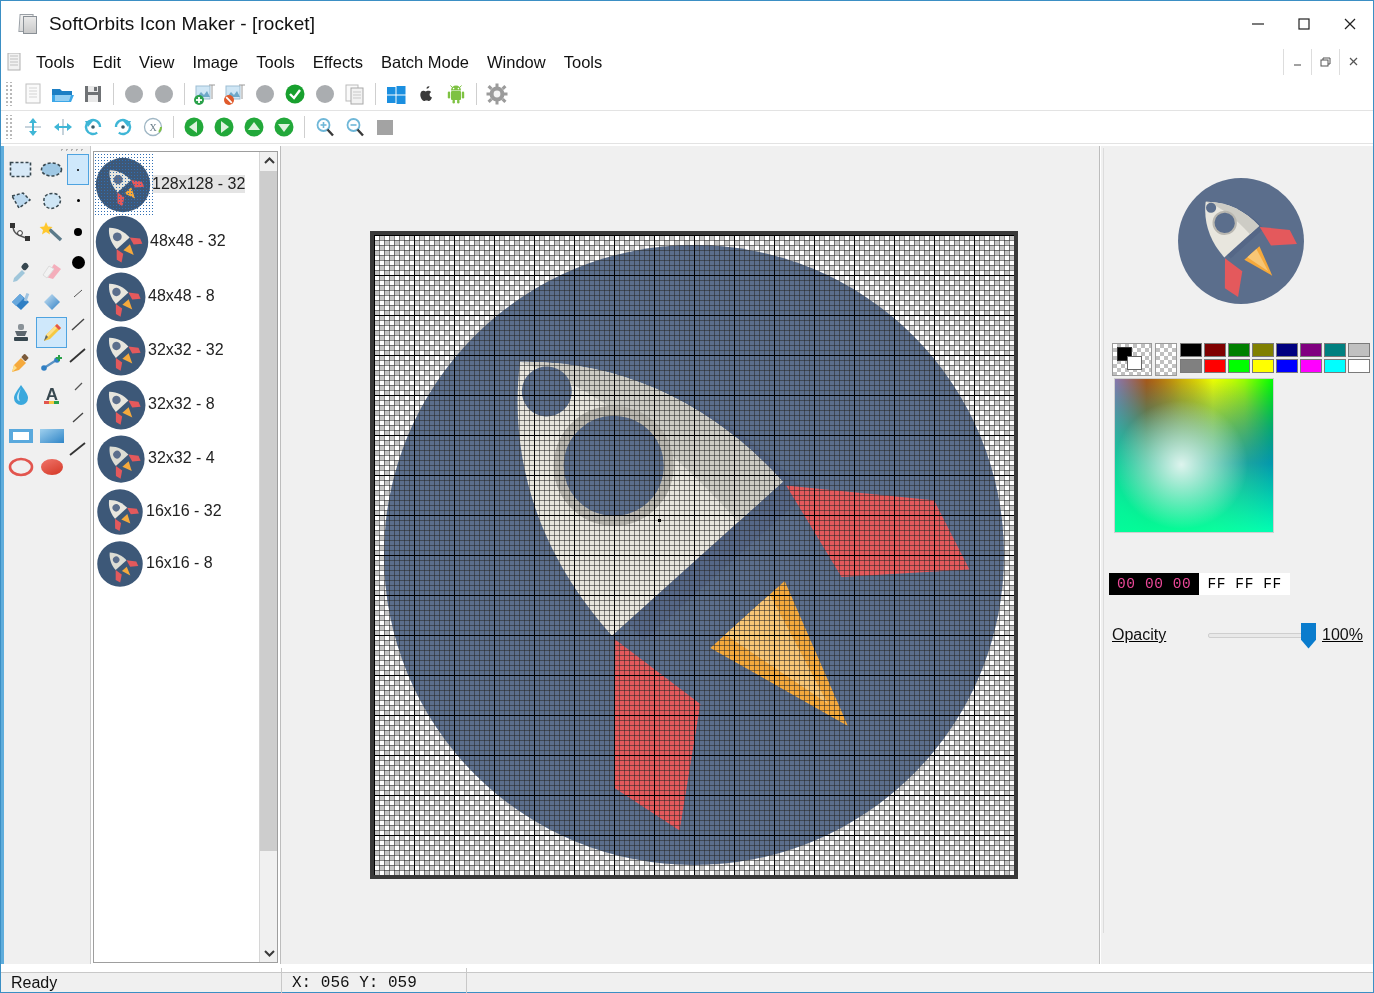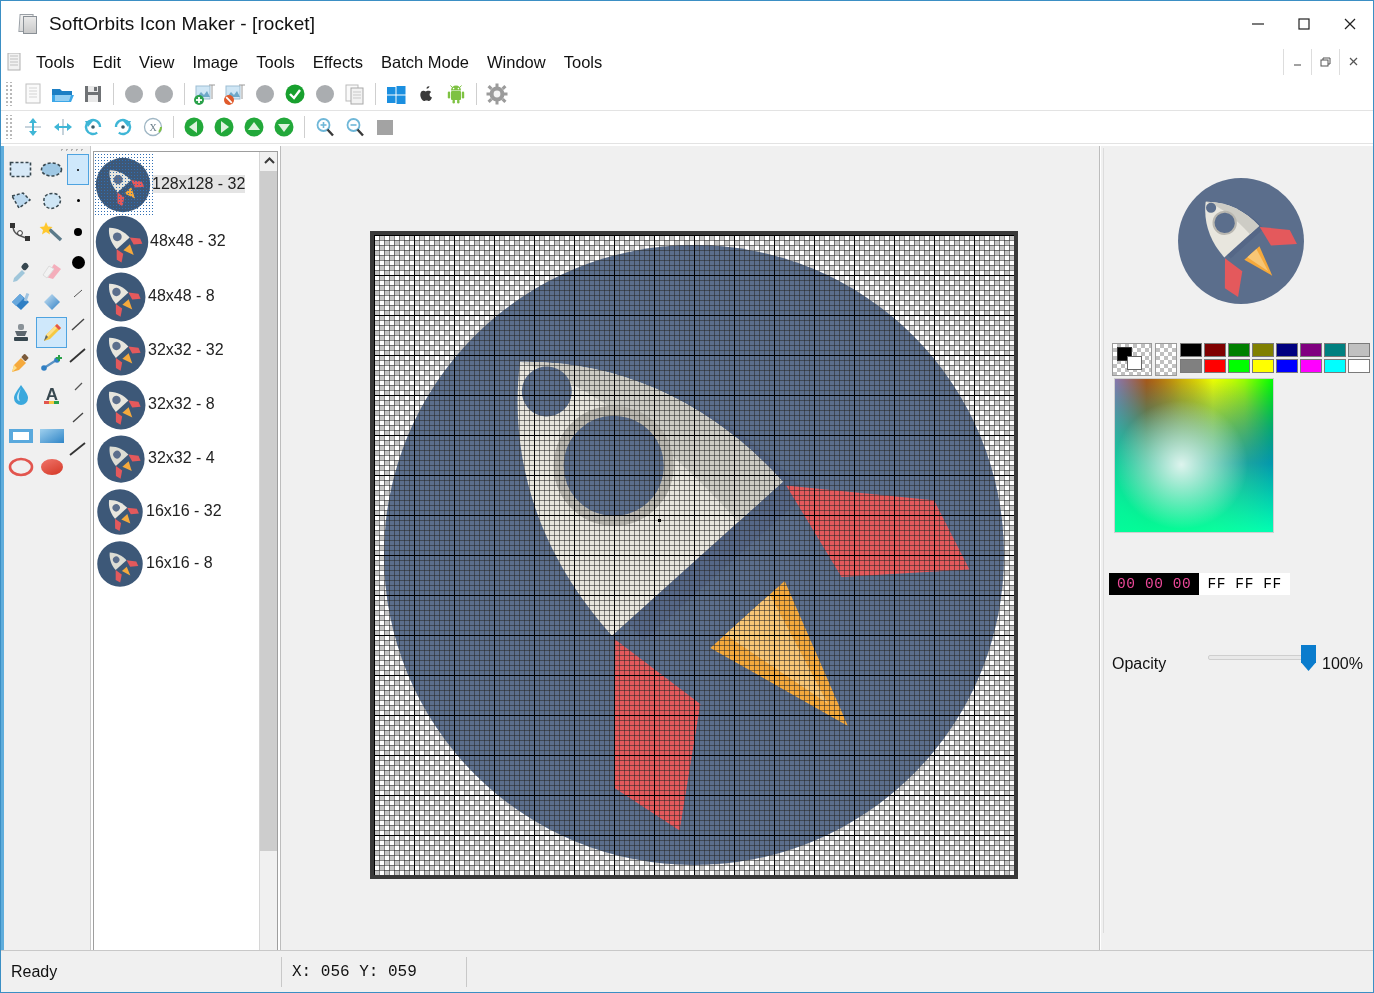--- a/index.html
+++ b/index.html
@@ -145,31 +145,31 @@
         linear-gradient(45deg,#c0c0c0 25%,transparent 25%,transparent 75%,#c0c0c0 75%),
         linear-gradient(45deg,#c0c0c0 25%,transparent 25%,transparent 75%,#c0c0c0 75%);
       background-size:8px 8px; background-position:0 0,4px 4px; }
   #colorwheel { position:absolute; left:10px; top:230px; width:160px; height:155px;
                 border:1px solid #cfcfcf; }
   .hexbox { height:22px; display:flex; align-items:center; padding:0 8px;
             font-family:"Liberation Mono", monospace; font-size:14.5px;
             letter-spacing:.6px; }
   #fg-hex { background:#000; color:#ec4899; }
   #bg-hex { background:#fff; color:#000; }
-  #opacity-row { position:absolute; left:8px; top:507px; width:256px;
-                 display:flex; align-items:flex-start; }
+  #opacity-row { position:absolute; left:8px; top:478px; width:256px;
+                 display:flex; align-items:center;text-decoration:underline; }
   #opacity-label { font-size:16px; color:#111; width:96px; }
   .slider-track { position:relative; width:100px; height:5px; background:#e9e9e9;
                   border:1px solid #cfcfcf; border-radius:2px; }
   .slider-thumb { position:absolute; left:92px; top:-11px; width:15px; height:26px;
                   background:#0a7ccd; clip-path:polygon(0 0,100% 0,100% 66%,50% 100%,0 66%); }
   #opacity-value { font-size:16px; color:#111; margin-left:14px; }
 
   
-  #statusbar { position:absolute; left:0; bottom:0; width:1372px; height:42px;
+  #statusbar { position:absolute; left:0; bottom:0; width:1372px; height:20px;
                background:#f0f0f0; border-top:1px solid #c8c8c8;
                display:flex; align-items:center; }
   .sb-cell { font-size:16px; color:#111; height:30px; display:flex;
              align-items:center; padding-left:10px; }
   #sb-status { width:280px; }
   #sb-coords { width:185px; border-left:1px solid #c8c8c8;font-family:Liberation Mono, monospace; }
   #sb-extra { width:120px; border-left:1px solid #c8c8c8; }
 </style>
 </head>
 <body>

